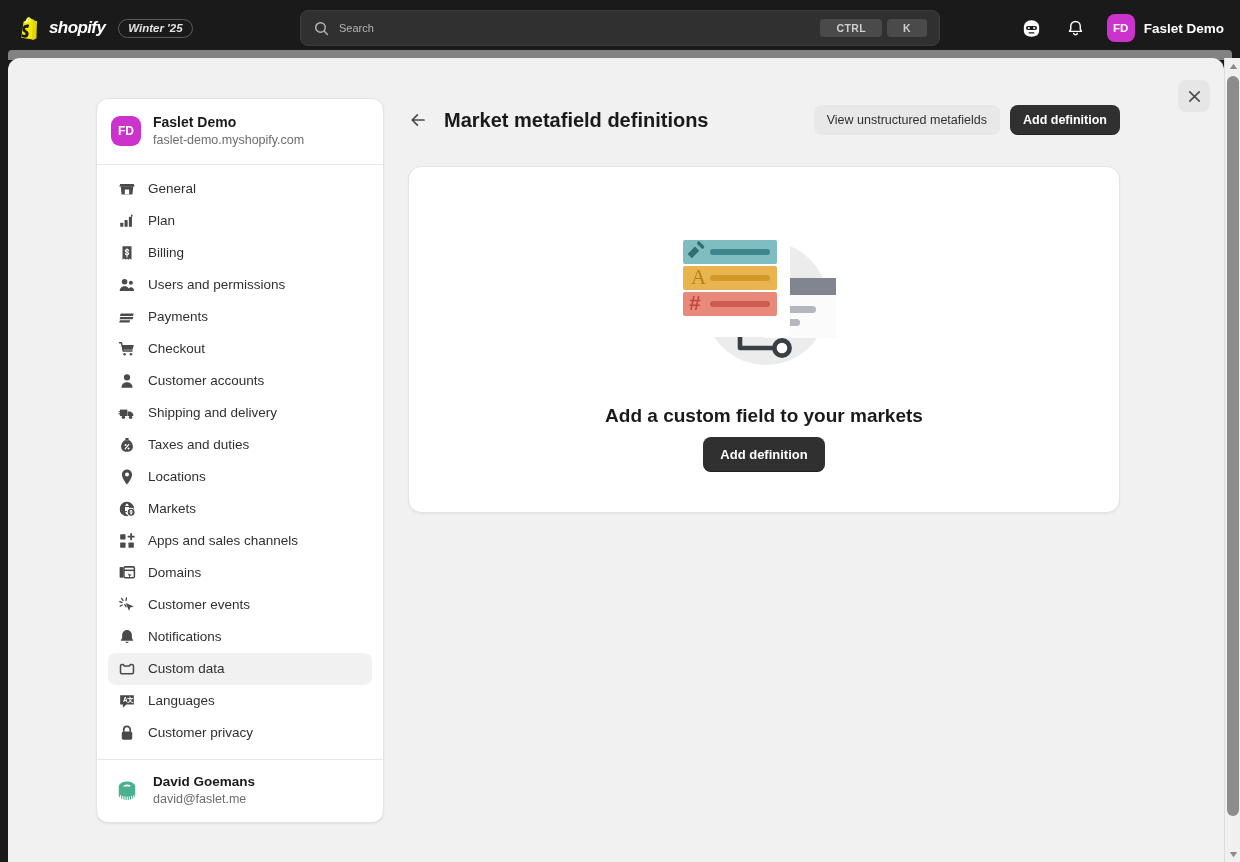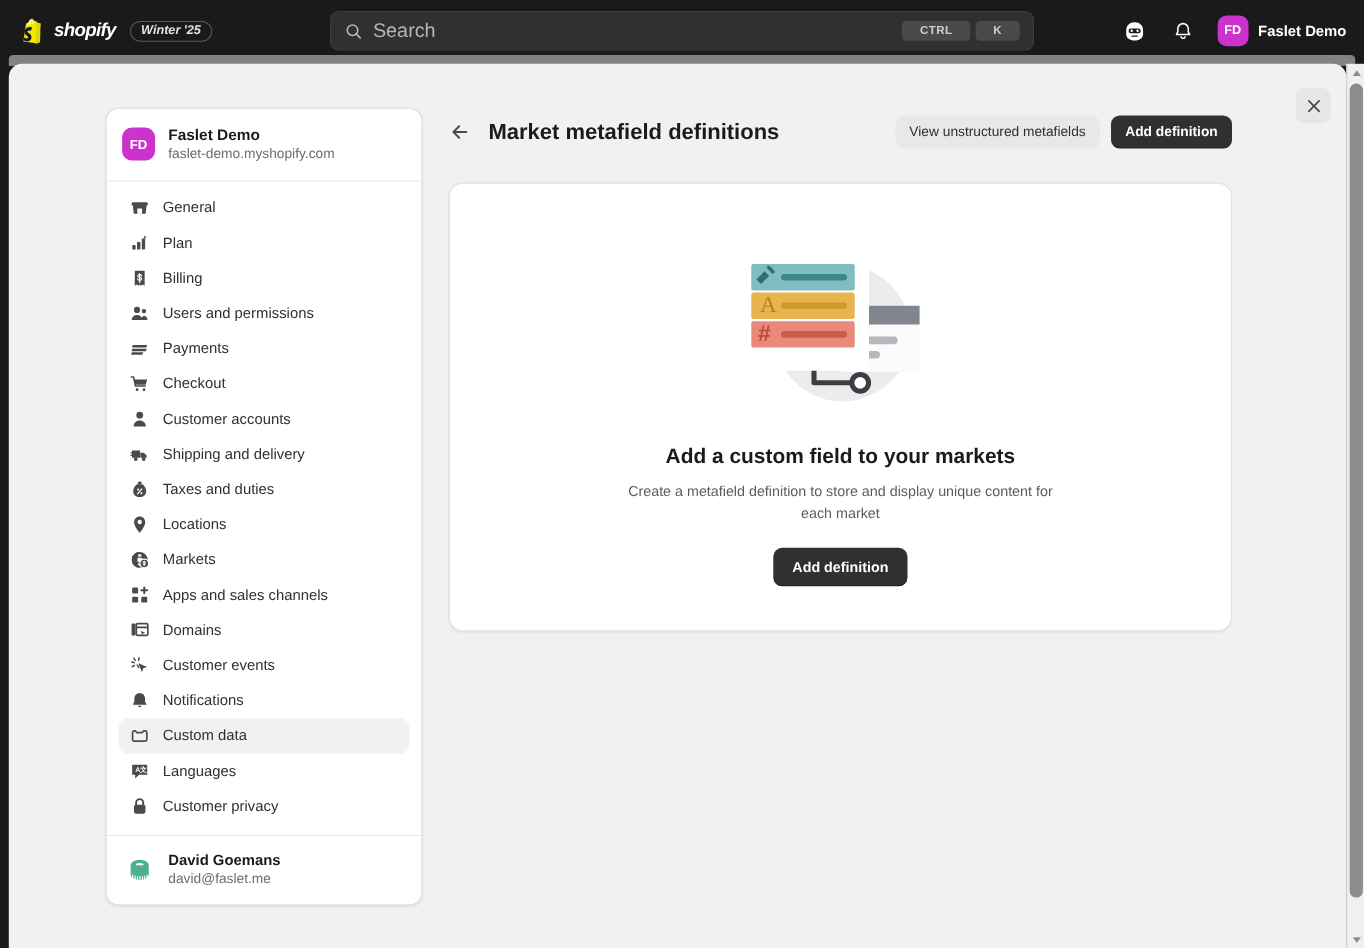--- a/index.html
+++ b/index.html
@@ -25,21 +25,21 @@
     border: 1px solid #5c5c5c; color: #e3e3e3; font-size: 11.5px;
     font-style: italic; font-weight: bold; border-radius: 11px;
     padding: 2px 9px 3px; margin-left: 4px;
   }
   .search-wrap {
     position: absolute; left: 300px; top: 10px; width: 640px; height: 36px;
     background: #303030; border: 1px solid #3d3d3d; border-radius: 8px;
     display: flex; align-items: center; padding: 0 12px;
   }
   .search-icon { width: 17px; height: 17px; flex: 0 0 auto; }
-  .search-text { color: #b5b5b5; font-size: 18px; margin-left: 9px; flex: 1 1 auto; }
+  .search-text { color: #b5b5b5; font-size: 11px; margin-left: 9px; flex: 1 1 auto; }
   .kbd-group { display: flex; gap: 5px; }
   .kbd {
     background: #4a4a4a; color: #cfcfcf; font-size: 10.5px; font-weight: bold;
     border-radius: 4px; padding: 3px 16px; letter-spacing: 0.4px;
   }
   .topbar-right {
     position: absolute; right: 16px; top: 0; height: 56px;
     display: flex; align-items: center; gap: 14px;
   }
   .icon-btn {
@@ -435,21 +435,20 @@
         <path d="M44.6 32l4 4" stroke="#2e6f75" stroke-width="3.2" stroke-linecap="round"></path>
         <rect x="56" y="38" width="60" height="6" rx="3" fill="#3d868c"></rect>
         <rect x="29" y="55" width="94" height="24" rx="2" fill="#e8b44f"></rect>
         <text x="37" y="73" font-family="Liberation Serif, serif" font-size="21" fill="#b8801c">A</text>
         <rect x="56" y="64" width="60" height="6" rx="3" fill="#d19a28"></rect>
         <rect x="29" y="81" width="94" height="24" rx="2" fill="#e8897c"></rect>
         <text x="35" y="99" font-family="Liberation Sans, sans-serif" font-size="21" font-weight="bold" fill="#c0483c">#</text>
         <rect x="56" y="90" width="60" height="6" rx="3" fill="#cc5c4d"></rect>
       </svg>
       <div class="empty-title">Add a custom field to your markets</div>
-      <div class="empty-sub">Create a metafield definition to store and display unique content for each market</div>
       <button class="btn-primary-lg">Add definition</button>
     </div>
 
   </div>
 </div>
 
 <div class="vscroll">
   <div class="vscroll-arrow top">
     <svg width="9" height="7" viewBox="0 0 9 7">
       <path d="M4.5 0.8L8.2 6H0.8z" fill="#8c8c8c"></path>

